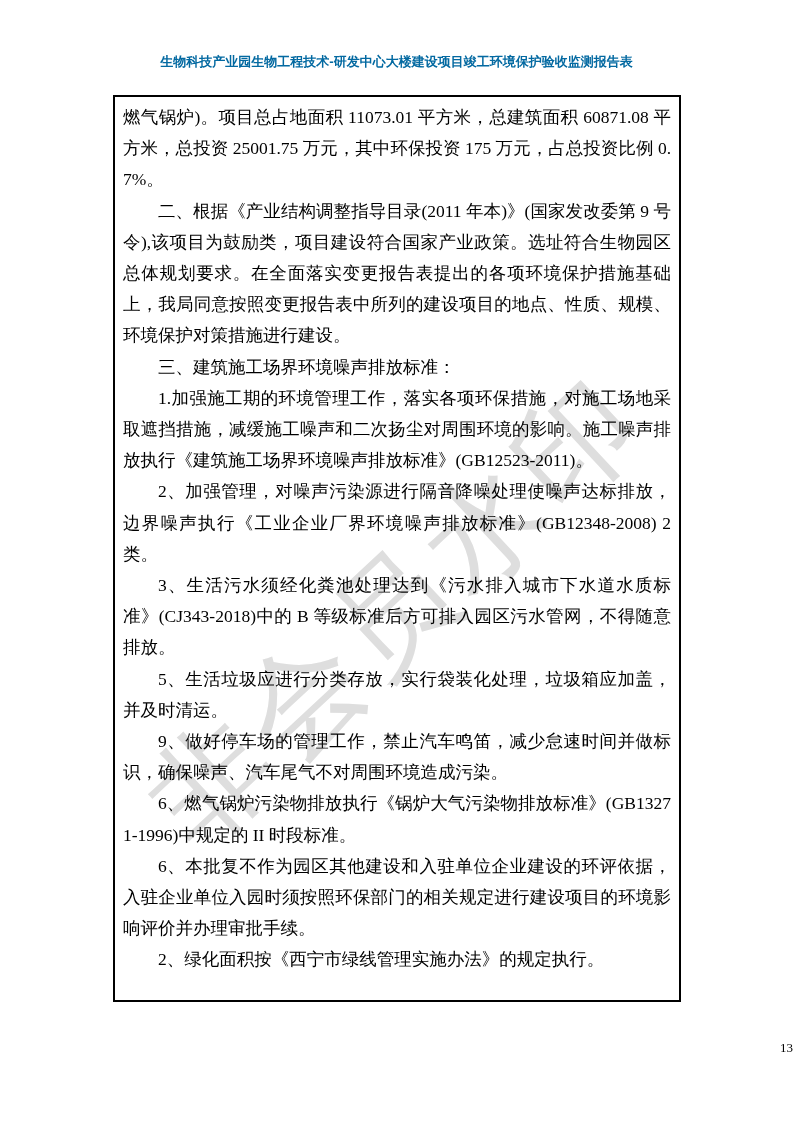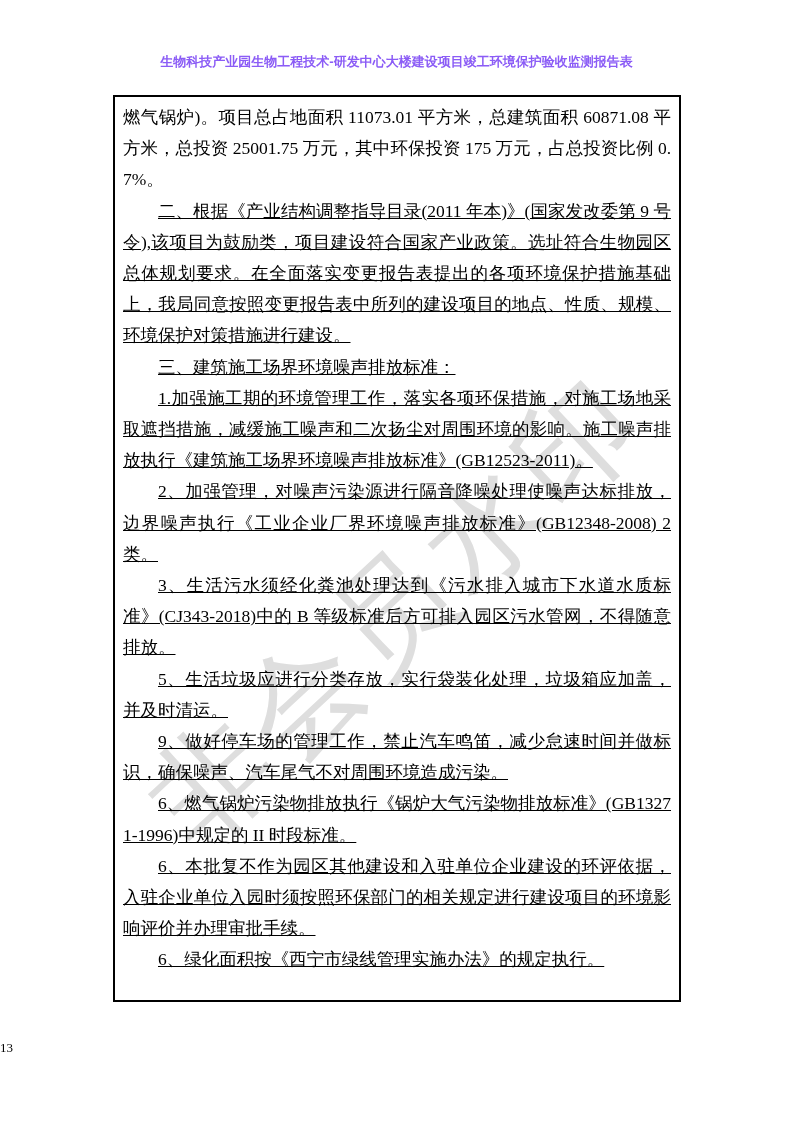--- a/index.html
+++ b/index.html
@@ -38,62 +38,62 @@
     position: relative;
     z-index: 2;
   }
   .para {
     font-size: 17.5px;
     line-height: 31.2px;
     text-align: justify;
     color: #000000;
     word-break: break-all;
   }
-  .para.indent { text-indent: 2em; text-decoration: underline; }
+  .para.indent { text-indent: 2em; }
   .watermark {
     position: absolute;
     left: 396px; top: 612px;
     transform: translate(-50%, -50%) rotate(-43deg);
     font-size: 118px;
     white-space: nowrap;
     color: #dedede;
     z-index: 1;
     pointer-events: none;
     font-family: "Liberation Sans", "DejaVu Sans", sans-serif;
     letter-spacing: 6px;
     user-select: none;
   }
   .page-number {
     position: absolute;
     top: 1040px; left: 0; right: 0;
-    text-align: left;
+    text-align: right;
     font-size: 13px;
     color: #000000;
   }
 </style>
 </head>
 <body style="background: rgb(255, 255, 255);">
 
 <div class="page">
 
-  <div class="doc-title" style="color: #8b5cf6;">生物科技产业园生物工程技术-研发中心大楼建设项目竣工环境保护验收监测报告表</div>
+  <div class="doc-title" style="color: #0369a1;">生物科技产业园生物工程技术-研发中心大楼建设项目竣工环境保护验收监测报告表</div>
 
   <div class="watermark" style="color: rgb(222, 222, 222);">非会员水印</div>
 
   <div class="content-box" style="border-color: rgb(0, 0, 0);">
     <div class="paragraphs">
         <p class="para">燃气锅炉)。项目总占地面积 11073.01 平方米，总建筑面积 60871.08 平方米，总投资 25001.75 万元，其中环保投资 175 万元，占总投资比例 0.7%。</p>
         <p class="para indent">二、根据《产业结构调整指导目录(2011 年本)》(国家发改委第 9 号令),该项目为鼓励类，项目建设符合国家产业政策。选址符合生物园区总体规划要求。在全面落实变更报告表提出的各项环境保护措施基础上，我局同意按照变更报告表中所列的建设项目的地点、性质、规模、环境保护对策措施进行建设。</p>
         <p class="para indent">三、建筑施工场界环境噪声排放标准：</p>
         <p class="para indent">1.加强施工期的环境管理工作，落实各项环保措施，对施工场地采取遮挡措施，减缓施工噪声和二次扬尘对周围环境的影响。施工噪声排放执行《建筑施工场界环境噪声排放标准》(GB12523-2011)。</p>
         <p class="para indent">2、加强管理，对噪声污染源进行隔音降噪处理使噪声达标排放，边界噪声执行《工业企业厂界环境噪声排放标准》(GB12348-2008) 2 类。</p>
         <p class="para indent">3、生活污水须经化粪池处理达到《污水排入城市下水道水质标准》(CJ343-2018)中的 B 等级标准后方可排入园区污水管网，不得随意排放。</p>
         <p class="para indent">5、生活垃圾应进行分类存放，实行袋装化处理，垃圾箱应加盖，并及时清运。</p>
         <p class="para indent">9、做好停车场的管理工作，禁止汽车鸣笛，减少怠速时间并做标识，确保噪声、汽车尾气不对周围环境造成污染。</p>
         <p class="para indent">6、燃气锅炉污染物排放执行《锅炉大气污染物排放标准》(GB13271-1996)中规定的 II 时段标准。</p>
         <p class="para indent">6、本批复不作为园区其他建设和入驻单位企业建设的环评依据，入驻企业单位入园时须按照环保部门的相关规定进行建设项目的环境影响评价并办理审批手续。</p>
-        <p class="para indent">6、绿化面积按《西宁市绿线管理实施办法》的规定执行。</p>
+        <p class="para indent">2、绿化面积按《西宁市绿线管理实施办法》的规定执行。</p>
       </div>
   </div>
 
   <div class="page-number">13</div>
 
 </div>
 
 </body></html>

